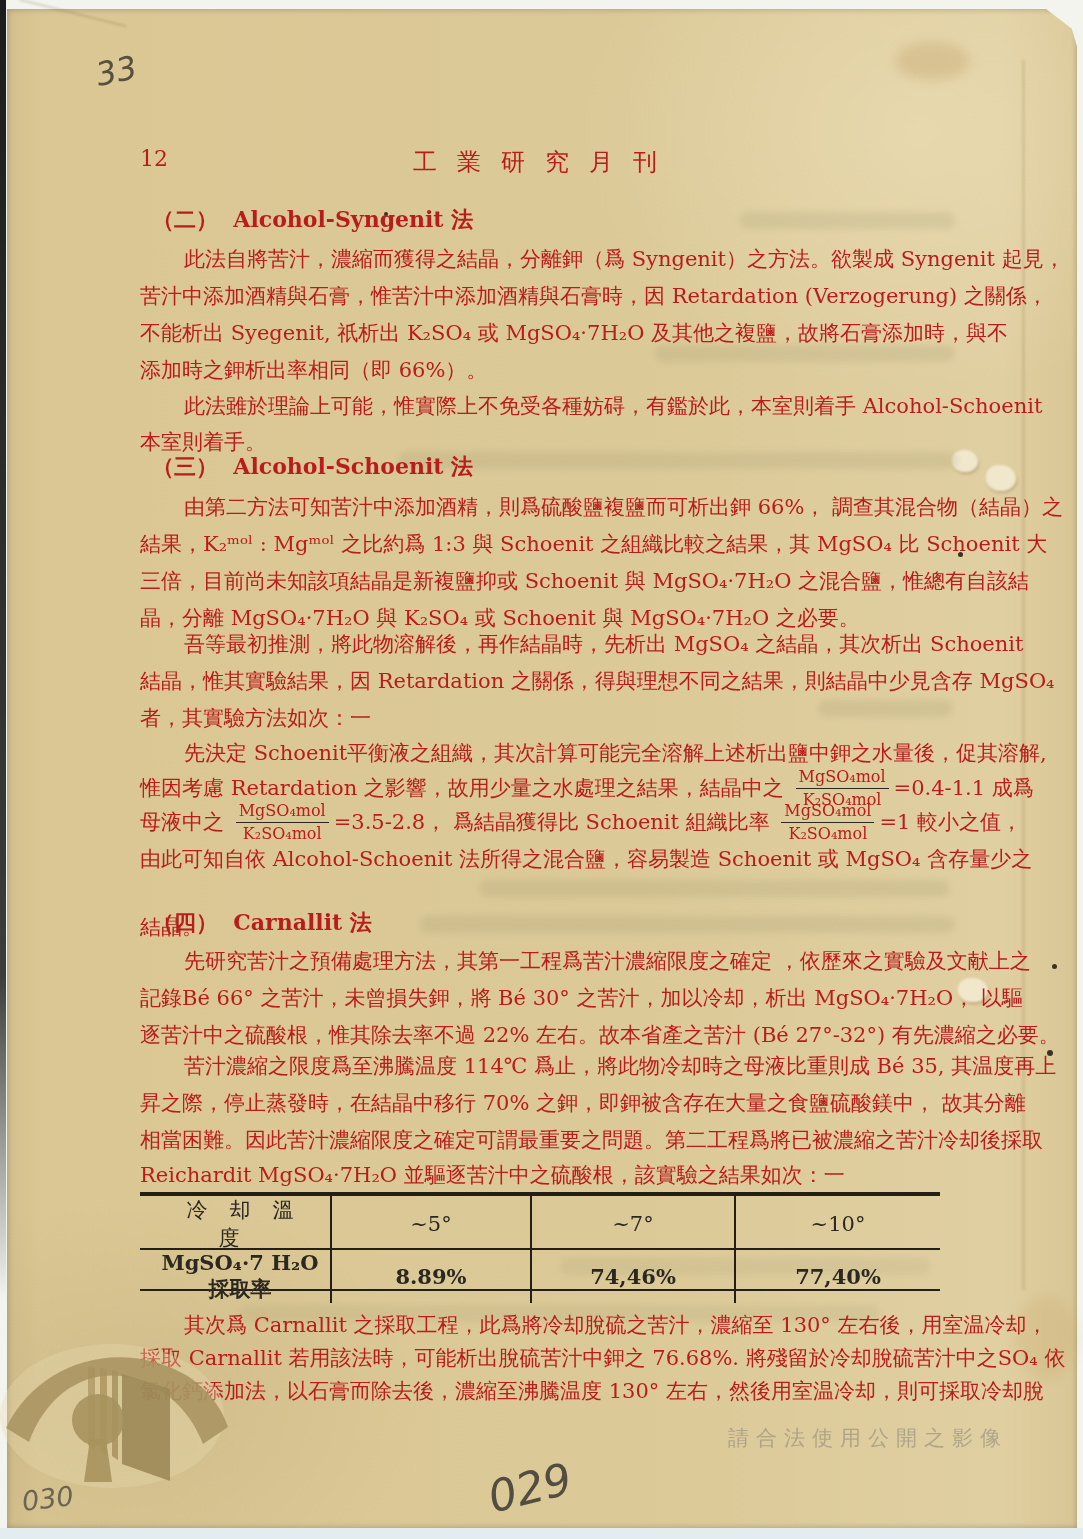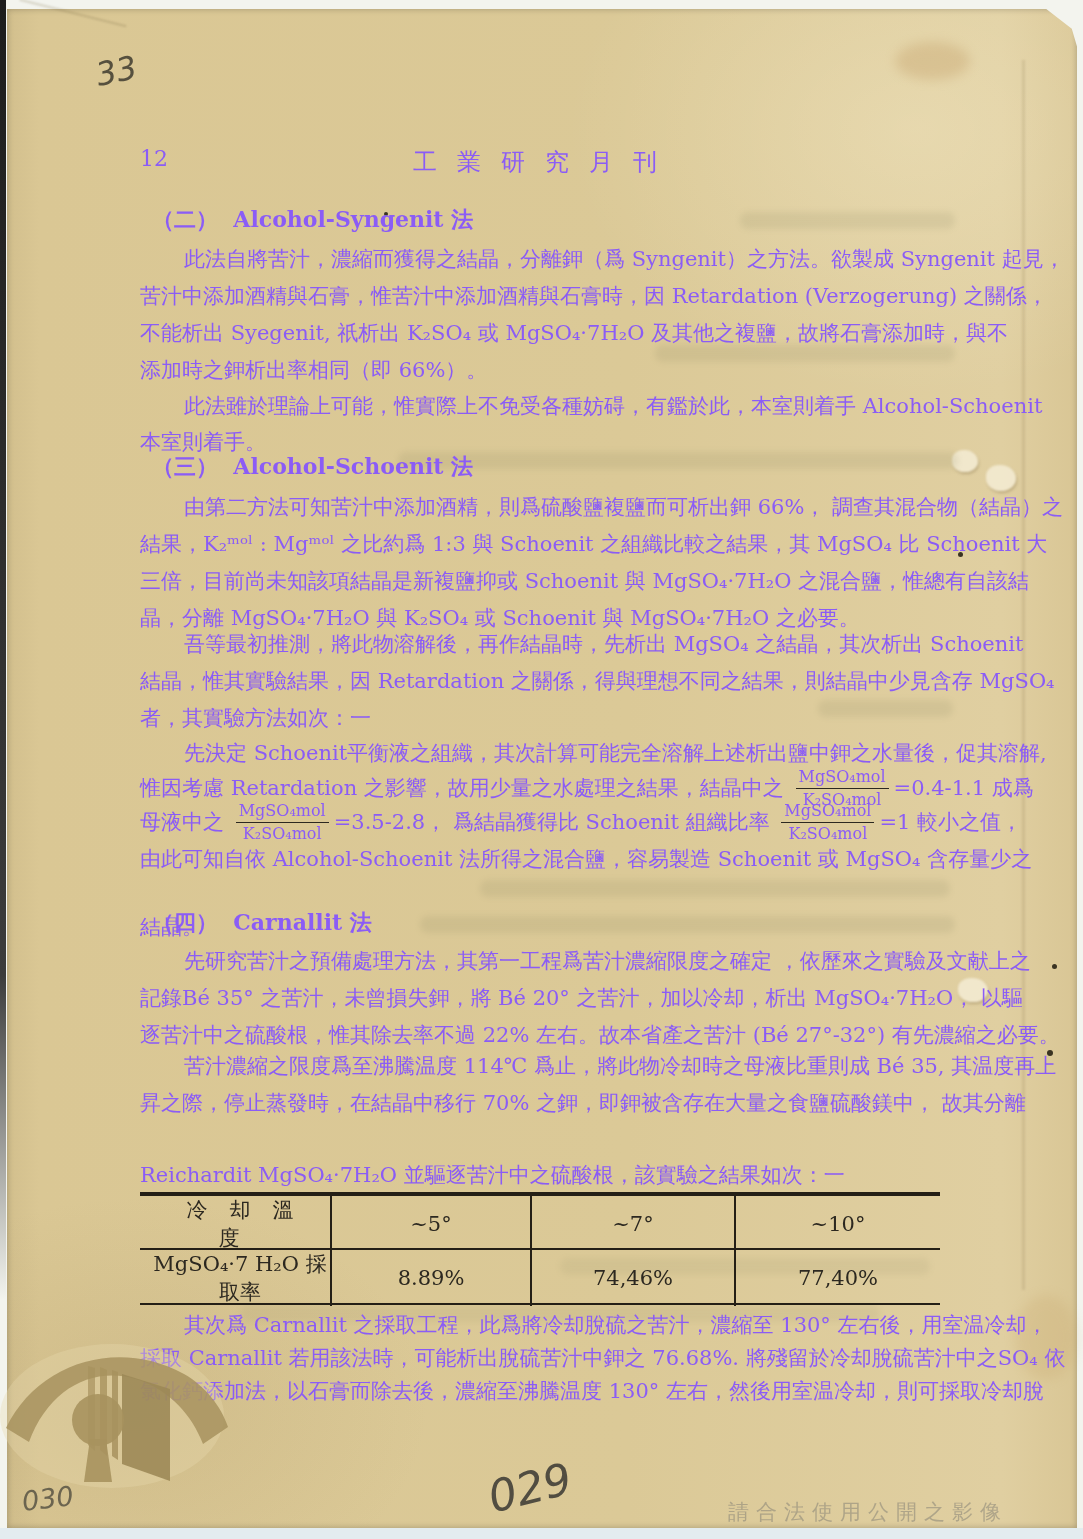--- a/index.html
+++ b/index.html
@@ -20,49 +20,49 @@
   .crease-topleft{position:absolute;left:18px;top:12px;width:110px;height:2px;
     background:rgba(120,100,60,.25);transform:rotate(14deg);filter:blur(1px);}
   .torn-corner{position:absolute;left:1032px;top:9px;width:51px;height:58px;background:#f3f4ee;
     clip-path:polygon(28% 0,100% 0,100% 100%,78% 34%);}
   .stain{position:absolute;border-radius:50%;filter:blur(6px);}
   .speck{position:absolute;border-radius:50%;background:#3a3322;}
   .blemish{position:absolute;border-radius:45% 55% 50% 50%;background:rgba(245,238,215,.8);
     box-shadow:1px 2px 2px rgba(120,100,60,.35);filter:blur(1px);}
   .ghost{position:absolute;height:17px;background:#7c7a55;opacity:.13;filter:blur(3px);border-radius:8px;}
   
-  .ink{color:#8b5cf6;}
+  .ink{color:#b91c1c;}
   .pageno{position:absolute;left:140px;top:146px;font-size:22px;}
   .jtitle{position:absolute;left:0;top:146px;width:1070px;text-align:center;font-size:24px;
     letter-spacing:20px;text-indent:20px;}
   .heading{position:absolute;left:152px;font-size:22px;font-weight:bold;white-space:pre;}
   .ln{position:absolute;left:140px;width:820px;font-size:21px;line-height:26px;white-space:nowrap;}
   .ind{padding-left:44px;}
   .fline{display:flex;align-items:center;}
   .fline span{white-space:pre;}
   .frac{display:inline-block;text-align:center;font-size:16px;line-height:1.2;margin:0 5px;}
   .frac .num{display:block;border-bottom:1.5px solid #2c2820;padding:0 3px 1px;}
   .frac .den{display:block;padding:1px 3px 0;}
   
   .dtable{position:absolute;left:140px;top:1192px;width:800px;border-top:4px solid #241f16;
     border-bottom:2px solid #241f16;}
   .trow{display:grid;grid-template-columns:190px 200px 204px 206px;}
   .trow.hdr{height:52px;border-bottom:2px solid #241f16;}
-  .trow.dat{height:53px;}
+  .trow.dat{height:39px;font-weight:bold;}
   .tcell{display:flex;align-items:center;justify-content:center;font-size:21px;color:#2c2820;}
   .tcell.lbl{justify-content:flex-start;padding-left:10px;text-align:center;}
   .tcell.hspace{letter-spacing:22px;text-indent:22px;}
   .vline{border-left:2px solid #241f16;}
   
   .hand{position:absolute;color:#56503e;font-family:"DejaVu Sans","Liberation Sans",sans-serif;
     font-style:italic;}
   .hw-33{left:96px;top:52px;font-size:32px;transform:rotate(-12deg);}
   .hw-030{left:22px;top:1483px;font-size:27px;transform:rotate(-7deg);color:#6b644f;}
   .hw-029{left:488px;top:1462px;font-size:44px;transform:rotate(-14deg);color:#514d41;}
-  .wmark{position:absolute;left:0;top:1498px;width:1008px;text-align:right;font-size:21px;
+  .wmark{position:absolute;left:0;top:1424px;width:1008px;text-align:right;font-size:21px;
     color:rgba(135,132,118,.55);letter-spacing:7px;}
   .logo{position:absolute;left:0;top:1328px;}
 </style>
 </head>
 <body>
 
 <div class="screen">
   <div class="page"></div>
   <div class="edge-left"></div>
   <div class="torn-corner"></div>
@@ -119,24 +119,25 @@
     <span class="frac"><span class="num">MgSO₄mol</span><span class="den">K₂SO₄mol</span></span>
     <span>=3.5-2.8， 爲結晶獲得比 Schoenit 組織比率 </span>
     <span class="frac"><span class="num">MgSO₄mol</span><span class="den">K₂SO₄mol</span></span>
     <span>=1 較小之值，</span>
   </div>
   <div class="ln ink" style="top:846px;">由此可知自依 Alcohol-Schoenit 法所得之混合鹽，容易製造 Schoenit 或 MgSO₄ 含存量少之</div>
   <div class="ln ink" style="top:876px;margin-top:38px;">結晶。</div>
 
   <div class="heading ink" style="top:908px;">（四）  Carnallit 法</div>
   <div class="ln ink ind" style="top:948px;">先研究苦汁之預備處理方法，其第一工程爲苦汁濃縮限度之確定 ，依歷來之實驗及文献上之</div>
-  <div class="ln ink" style="top:985px;">記錄Bé 35° 之苦汁，未曾損失鉀，將 Bé 20° 之苦汁，加以冷却，析出 MgSO₄·7H₂O， 以驅</div>
+  <div class="ln ink" style="top:985px;">記錄Bé 66° 之苦汁，未曾損失鉀，將 Bé 30° 之苦汁，加以冷却，析出 MgSO₄·7H₂O， 以驅</div>
   <div class="ln ink" style="top:1022px;">逐苦汁中之硫酸根，惟其除去率不過 22% 左右。故本省產之苦汁 (Bé 27°-32°) 有先濃縮之必要。</div>
   <div class="ln ink ind" style="top:1053px;">苦汁濃縮之限度爲至沸騰温度 114℃ 爲止，將此物冷却時之母液比重則成 Bé 35, 其温度再上</div>
   <div class="ln ink" style="top:1090px;">昇之際，停止蒸發時，在結晶中移行 70%  之鉀，即鉀被含存在大量之食鹽硫酸鎂中， 故其分離</div>
+  <div class="ln ink" style="top:1127px;">相當困難。因此苦汁濃縮限度之確定可謂最重要之問題。第二工程爲將已被濃縮之苦汁冷却後採取</div>
   <div class="ln ink" style="top:1162px;">Reichardit MgSO₄·7H₂O 並驅逐苦汁中之硫酸根，該實驗之結果如次：一</div>
 
   <div class="dtable">
     <div class="trow hdr">
       <div class="tcell lbl hspace">冷却溫度</div>
       <div class="tcell vline">~5°</div>
       <div class="tcell vline">~7°</div>
       <div class="tcell vline">~10°</div>
     </div>
     <div class="trow dat">

